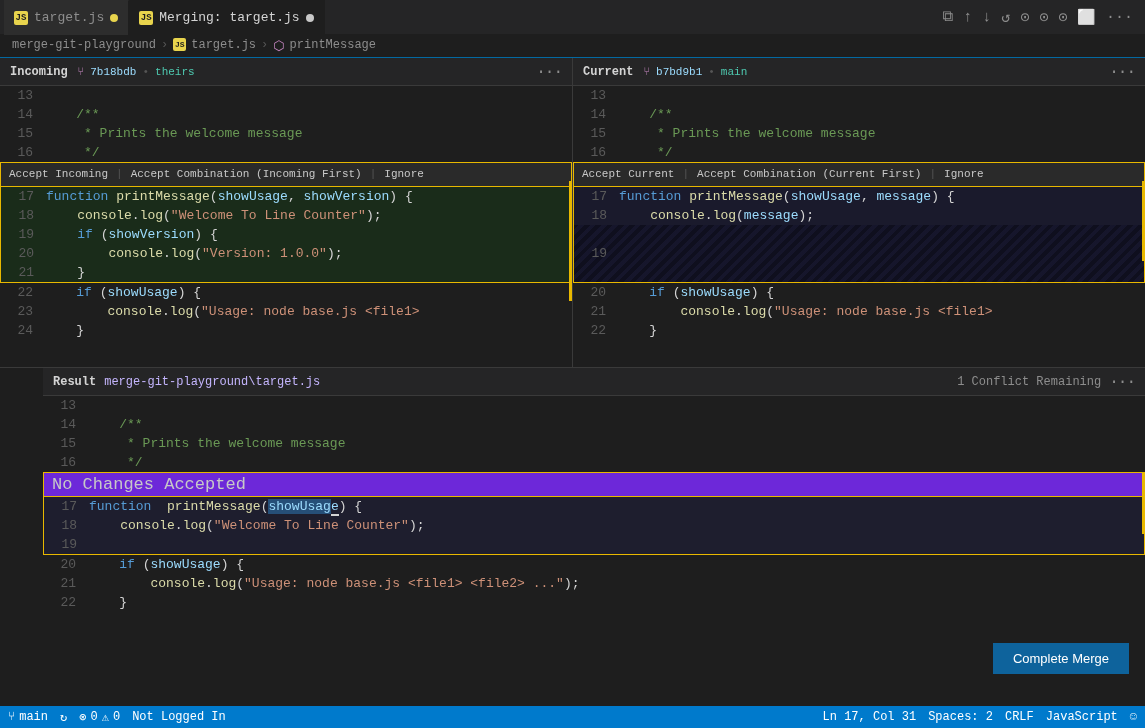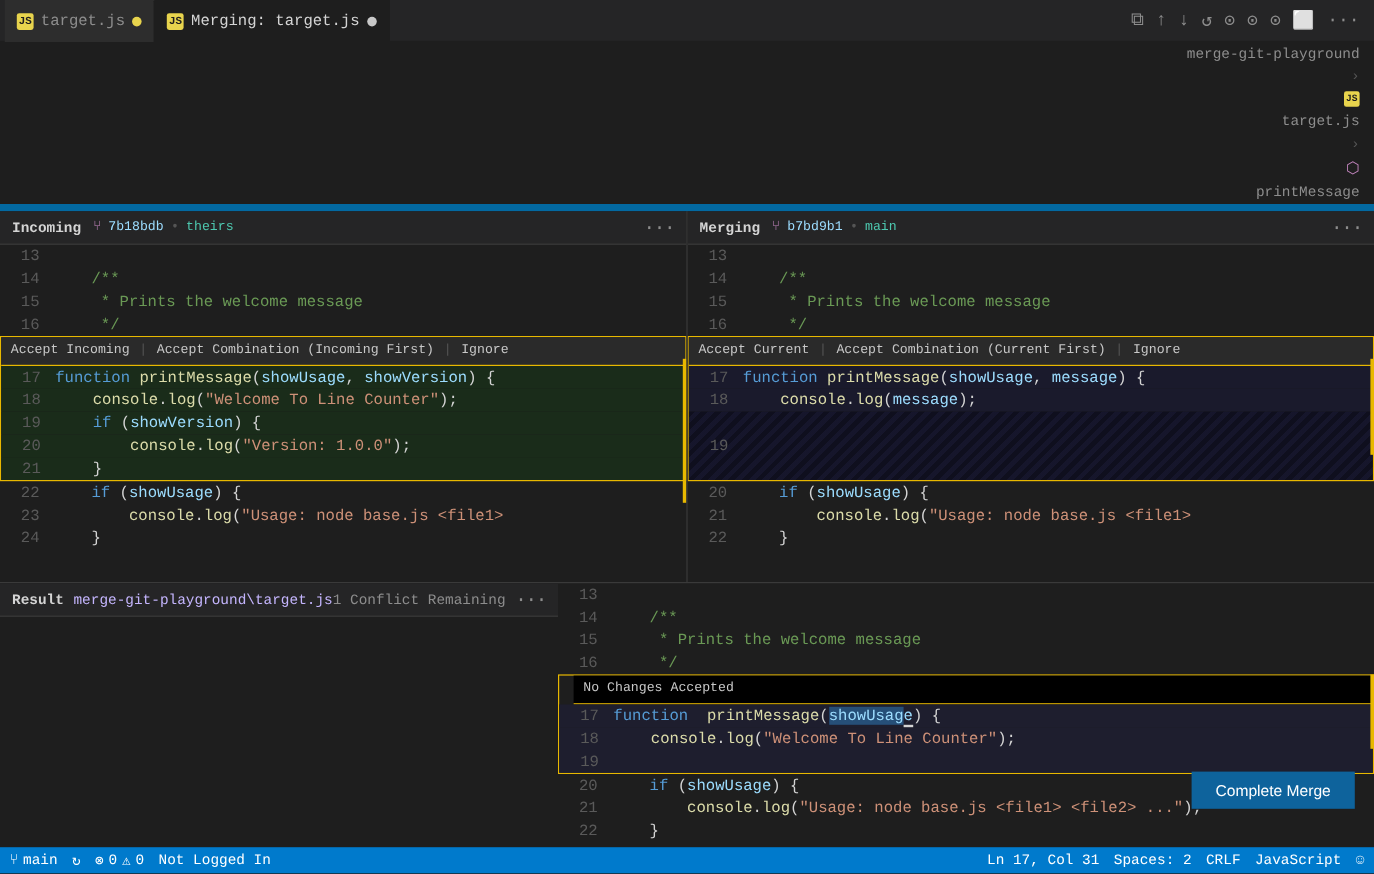--- a/index.html
+++ b/index.html
@@ -57,25 +57,24 @@
     }
     .tab-right-icons span { cursor: pointer; font-size: 15px; }
 
     
     .breadcrumb {
       background: #1e1e1e;
       padding: 3px 12px;
       font-size: 12px;
       color: #8d8d8d;
       display: flex;
-      align-items: flex-end;
+      align-items: flex-start;
       gap: 5px;
       flex-shrink: 0;
-      border-bottom: 6px solid #0369a1;
-      flex-direction: column;
+      border-bottom: 1px solid #0369a1;
     }
     .breadcrumb .sep { color: #555; }
     .breadcrumb .bc-icon { width: 13px; height: 13px; background: #e8d44d; border-radius: 2px; display: inline-flex; align-items: center; justify-content: center; font-size: 8px; color: #1e1e1e; font-weight: bold; }
     .breadcrumb .fn-icon { color: #c586c0; font-size: 13px; }
 
     
     .merge-editor {
       display: flex;
       flex-direction: column;
       flex: 1;
@@ -202,23 +201,24 @@
     .fn { color: #dcdcaa; }
     .str { color: #ce9178; }
     .param { color: #9cdcfe; }
     .punc { color: #d4d4d4; }
     .comment { color: #6a9955; }
 
     
     .result-panel {
       flex: 1;
       display: flex;
-      flex-direction: row;
+      flex-direction: column;
       overflow: hidden;
       position: relative;
+      padding-left: 43px;
     }
 
     .result-header {
       display: flex;
       align-items: center;
       padding: 4px 10px;
       background: #252526;
       border-bottom: 1px solid #3a3a3a;
       height: 28px;
       flex-shrink: 0;
@@ -291,26 +291,25 @@
       display: flex;
       gap: 12px;
     }
 
     .result-conflict-bar {
       border: 1.5px solid #e8b800;
       position: relative;
     }
 
     .no-changes-label {
-      background: #000000;
+      background: #6d28d9;
       border-bottom: 1px solid #e8b800;
-      font-size: 11px;
+      font-size: 17px;
       padding: 2px 8px;
       color: #c8c8c8;
-      margin-left: 12px;
     }
 
     
     .cursor-highlight {
       background: #264f78;
       display: inline;
     }
 
     .underline-cursor {
       border-bottom: 2px solid #d4d4d4;
@@ -441,21 +440,21 @@
             <span class="line-content">    <span class="punc">}</span></span>
           </div>
         </div>
 
         <div style="position:absolute;right:0;top:95px;width:3px;height:120px;background:#e8b800;"></div>
       </div>
     </div>
 
     <div class="panel">
       <div class="panel-header">
-        <span class="label">Merging</span>
+        <span class="label">Current</span>
         <div class="branch-info">
           <span class="branch-icon">⑂</span>
           <span class="hash">b7bd9b1</span>
           <span class="separator">•</span>
           <span class="branch-name">main</span>
         </div>
         <span class="dots-btn">···</span>
       </div>
       <div class="code-area">
         <div class="code-lines">

